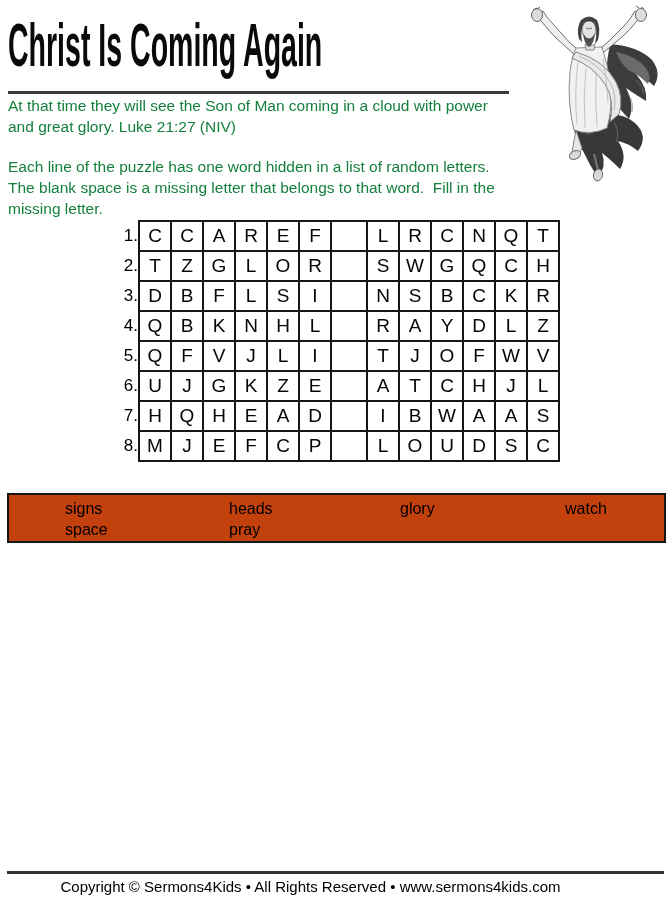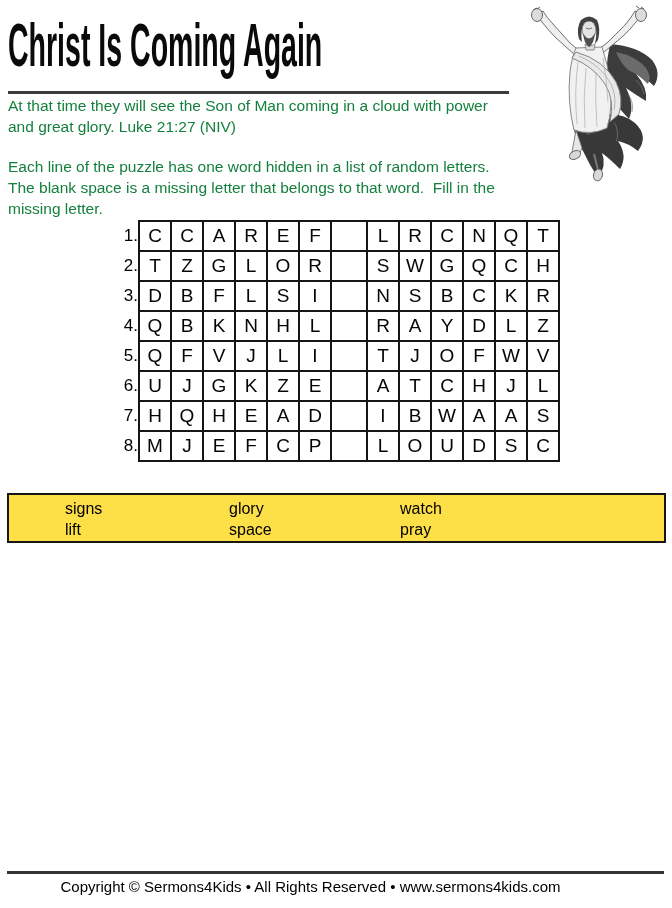--- a/index.html
+++ b/index.html
@@ -28,21 +28,21 @@
     border:none;width:40px;padding-right:13px;text-align:right;
     font-size:17px;color:#000;
   }
   td.letter{
     width:30px;height:28px;border:2px solid #161616;text-align:center;
     vertical-align:middle;font-size:19px;color:#050505;background:#fff;
   }
   td.letter.blank{width:34px;}
   .word-bank{
     position:absolute;left:7px;top:493px;width:599px;height:43px;
-    border:2px solid #161616;background:#fde047;padding:3px 0 0 56px;
+    border:2px solid #161616;background:#c2410c;padding:3px 0 0 56px;
   }
   .word-row{
     display:grid;grid-template-columns:164px 171px 165px 1fr;
     font-size:16px;line-height:21px;color:#000;
   }
   .footer-rule{position:absolute;left:7px;top:871px;width:657px;height:3px;background:#333;}
   .footer-text{
     position:absolute;left:0;top:877px;width:621px;text-align:center;
     font-size:15px;line-height:20px;color:#000;
   }
@@ -231,24 +231,24 @@
         <td class="letter">D</td>
         <td class="letter">S</td>
         <td class="letter">C</td>
       </tr>
     </tbody>
 </table>
 
 <div class="word-bank">
     <div class="word-row">
       <span>signs</span>
+      <span>heads</span>
       <span>glory</span>
       <span>watch</span>
     </div>
     <div class="word-row">
-      <span>lift</span>
       <span>space</span>
       <span>pray</span>
     </div>
   </div>
 
 <div class="footer-rule"></div>
 <div class="footer-text">Copyright © Sermons4Kids • All Rights Reserved • www.sermons4kids.com</div>
 
 </body></html>

